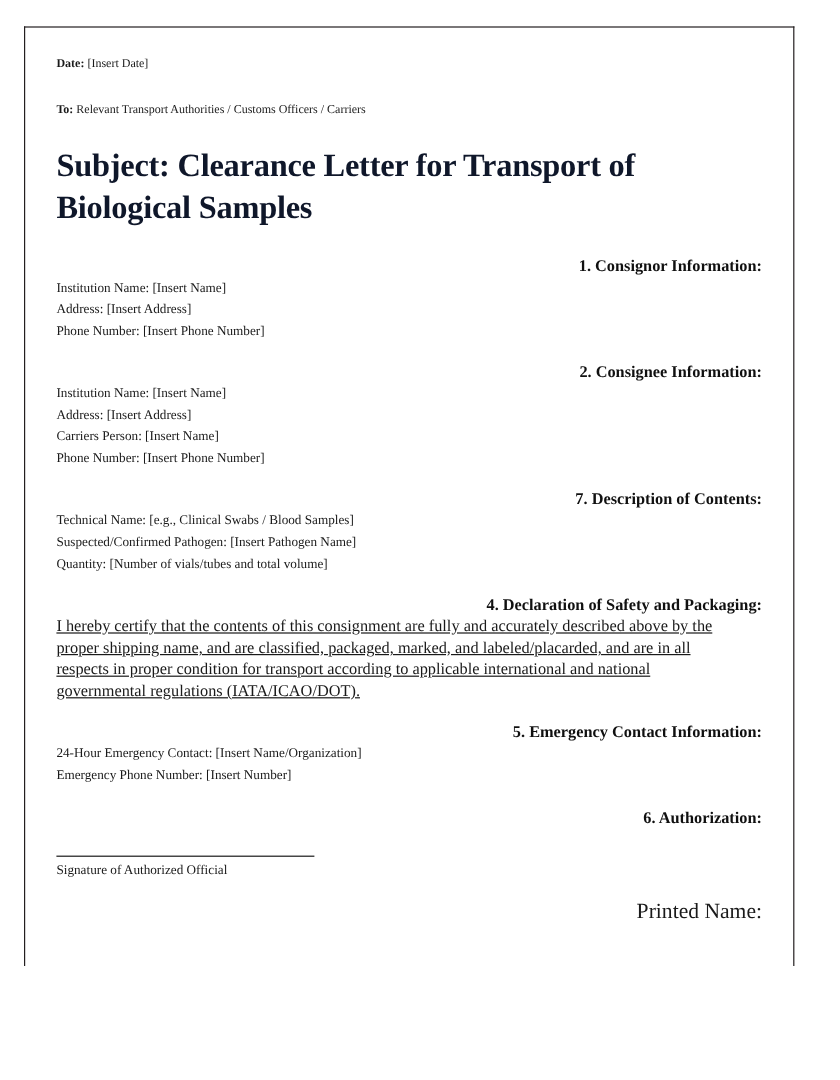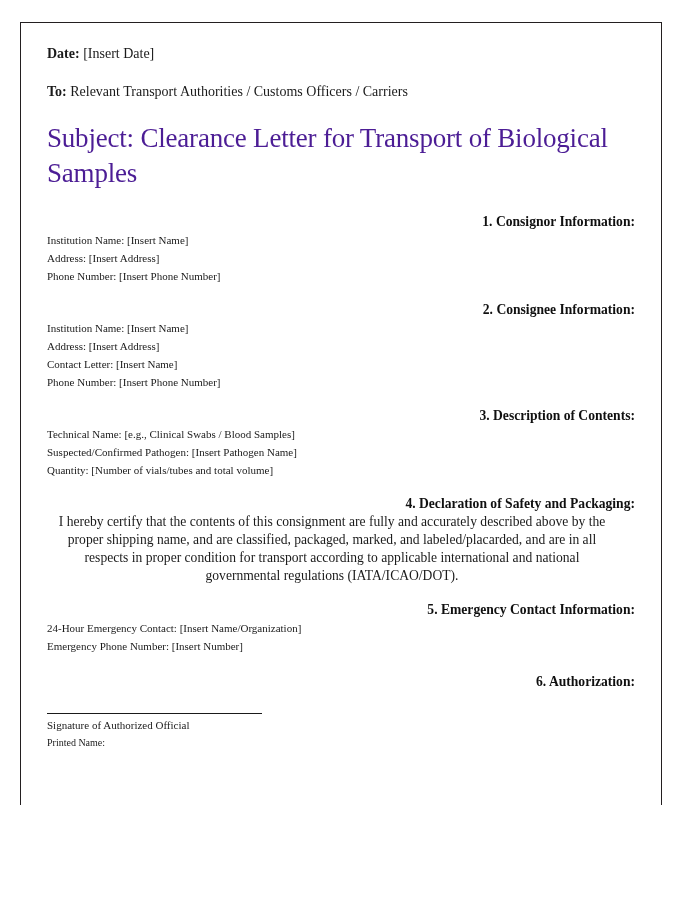--- a/index.html
+++ b/index.html
@@ -29,35 +29,35 @@
     border-right: 1.5px solid #231f20;
     border-bottom: none;
     overflow: hidden;
   }
 
   .page-inner {
     padding: 22px 26px 0 26px;
   }
 
   .meta-line {
-    font-size: 14px;
+    font-size: 10px;
     line-height: 18px;
     color: #1a1a1a;
     margin-bottom: 20px;
     white-space: nowrap;
   }
   .meta-line .lbl {
     font-weight: bold;
   }
 
   .subject {
     font-size: 27px;
     line-height: 35px;
-    font-weight: normal;
-    color: #4c1d95;
+    font-weight: bold;
+    color: #0f172a;
     margin: 8px 0 22px 0;
     letter-spacing: -0.2px;
     max-width: 600px;
   }
 
   .section {
     margin-bottom: 16px;
   }
   .section-heading {
     font-size: 13.6px;
@@ -70,44 +70,47 @@
     font-size: 11px;
     line-height: 18px;
     color: #1a1a1a;
     white-space: nowrap;
   }
   .para {
     font-size: 13.6px;
     line-height: 18px;
     color: #1a1a1a;
     max-width: 570px;
-    text-align: center;
+    text-align: left;
+    text-decoration: underline;
   }
 
   .auth-section {
     margin-top: 18px;
   }
   .sig-spacer {
     height: 22px;
   }
   .sig-rule {
     width: 215px;
     height: 0;
     border-top: 1.3px solid #1a1a1a;
     margin-bottom: 2px;
   }
   .sig-caption {
     font-size: 11px;
     line-height: 18px;
     color: #1a1a1a;
   }
   .clipped-line {
-    font-size: 10px;
+    font-size: 18px;
     line-height: 18px;
     color: #1a1a1a;
+    margin-top: 16px;
+    text-align: right;
   }
 </style>
 </head>
 <body>
 
 <div class="page">
   <div class="page-inner">
 
     <div class="meta-line">
       <span class="lbl">Date:</span>
@@ -125,26 +128,26 @@
       <div class="section-heading">1. Consignor Information:</div>
       <div class="line">Institution Name: [Insert Name]</div>
       <div class="line">Address: [Insert Address]</div>
       <div class="line">Phone Number: [Insert Phone Number]</div>
     </div>
 
     <div class="section">
       <div class="section-heading">2. Consignee Information:</div>
       <div class="line">Institution Name: [Insert Name]</div>
       <div class="line">Address: [Insert Address]</div>
-      <div class="line">Contact Letter: [Insert Name]</div>
+      <div class="line">Carriers Person: [Insert Name]</div>
       <div class="line">Phone Number: [Insert Phone Number]</div>
     </div>
 
     <div class="section">
-      <div class="section-heading">3. Description of Contents:</div>
+      <div class="section-heading">7. Description of Contents:</div>
       <div class="line">Technical Name: [e.g., Clinical Swabs / Blood Samples]</div>
       <div class="line">Suspected/Confirmed Pathogen: [Insert Pathogen Name]</div>
       <div class="line">Quantity: [Number of vials/tubes and total volume]</div>
     </div>
 
     <div class="section">
       <div class="section-heading">4. Declaration of Safety and Packaging:</div>
       <div class="para">I hereby certify that the contents of this consignment are fully and accurately described above by the proper shipping name, and are classified, packaged, marked, and labeled/placarded, and are in all respects in proper condition for transport according to applicable international and national governmental regulations (IATA/ICAO/DOT).</div>
     </div>
 

